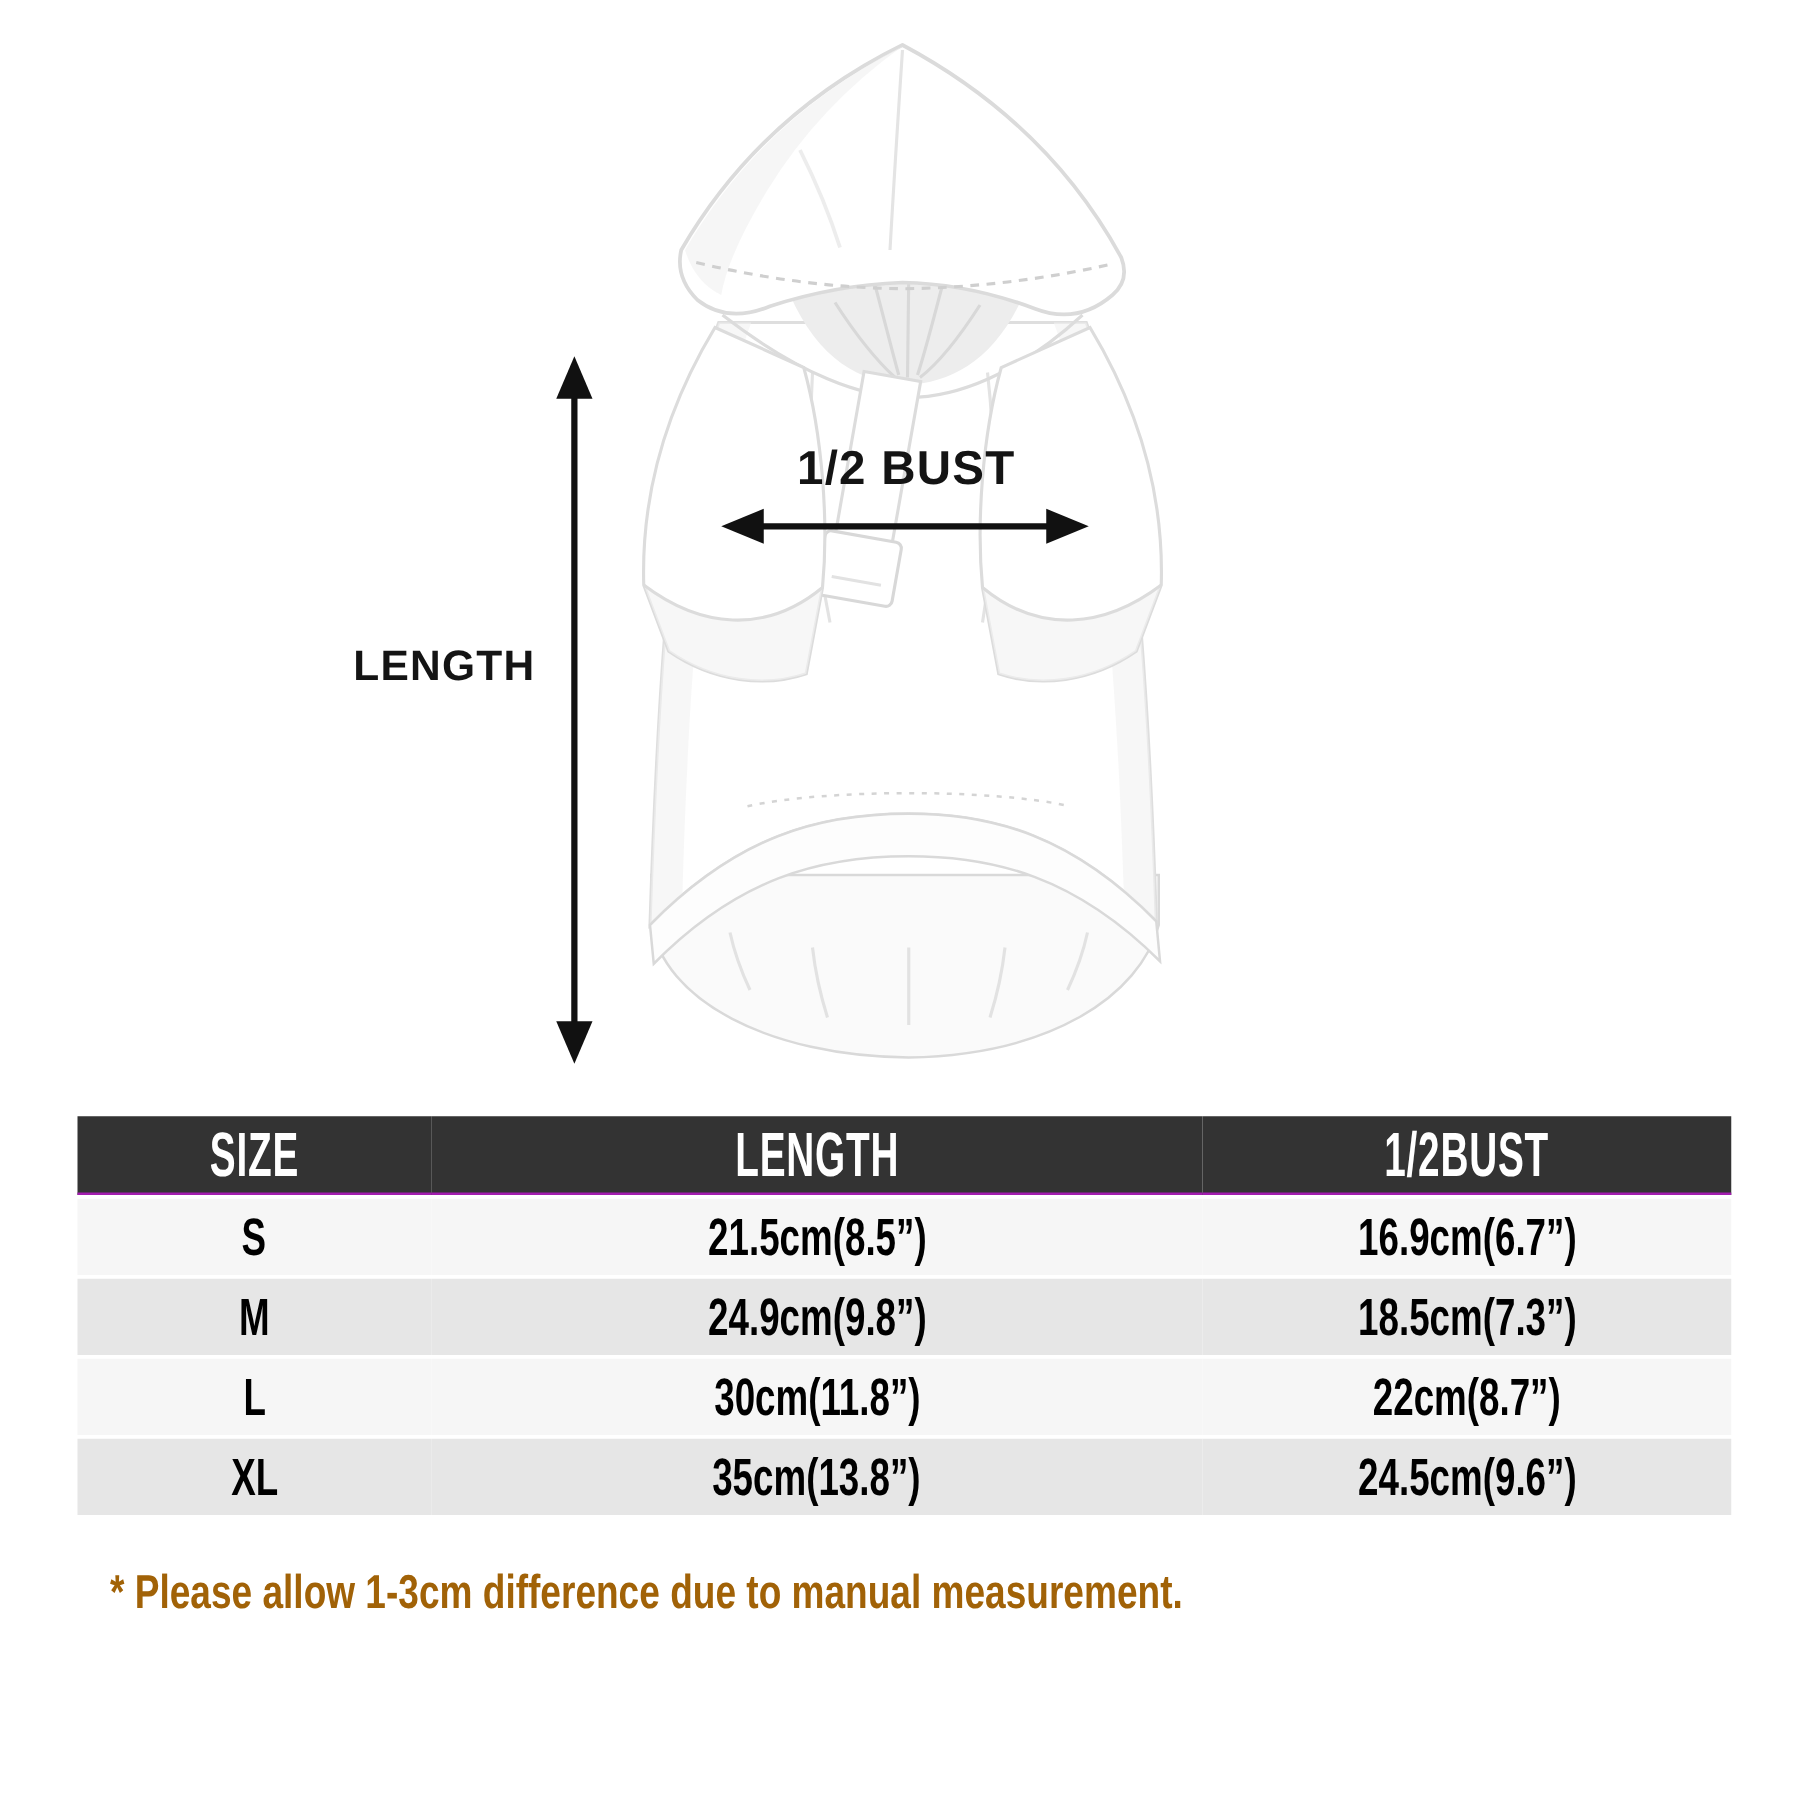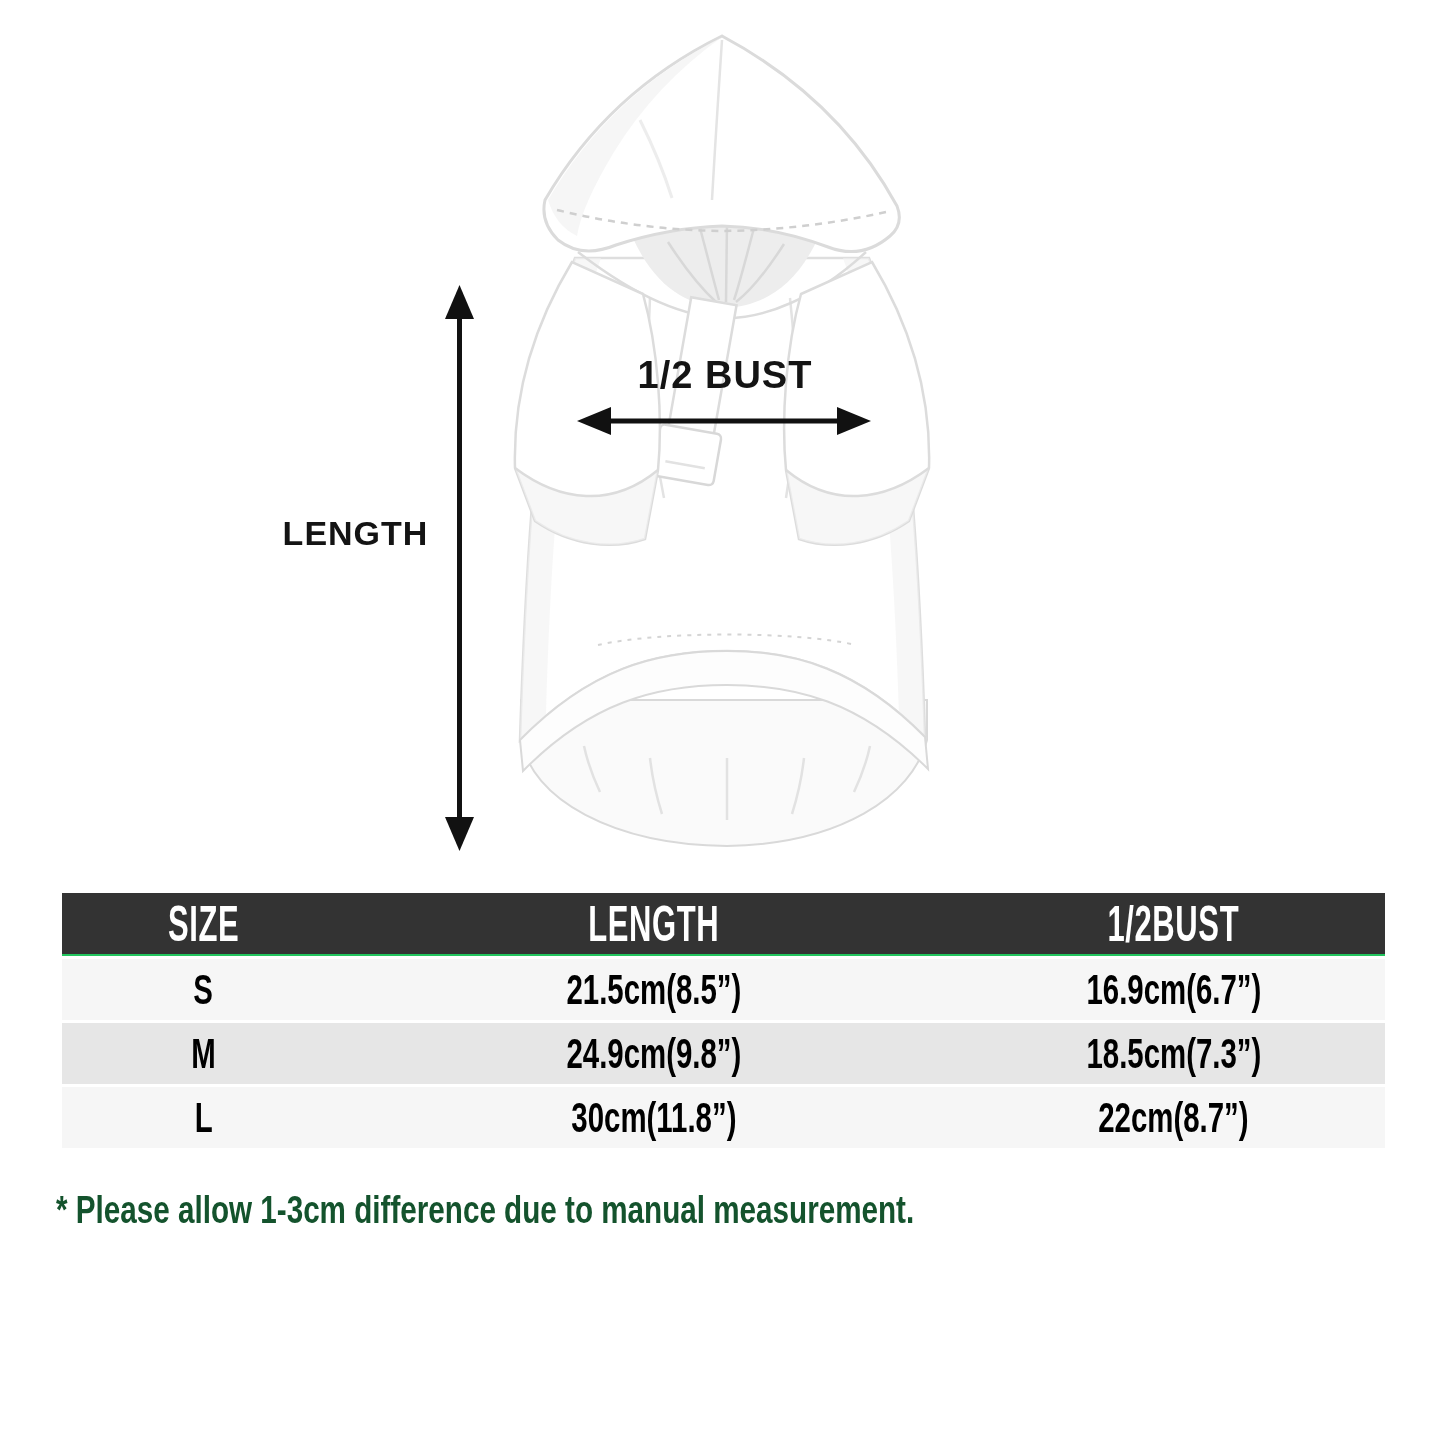--- a/index.html
+++ b/index.html
@@ -8,29 +8,29 @@
 
   
   .hero{position:relative;width:1445px;height:890px;}
   .hero svg{position:absolute;left:0;top:0;}
   .diagram-label{position:absolute;font-weight:bold;color:#141414;}
   .label-bust{left:575px;top:354px;width:300px;text-align:center;font-size:38px;letter-spacing:1px;}
   .label-length{left:248px;top:514px;width:215px;text-align:center;font-size:34px;letter-spacing:1px;}
 
   
   .size-table{margin:0 0 0 62px;width:1323px;border-collapse:separate;border-spacing:0 3px;table-layout:fixed;}
-  .size-table th{background:#333333;color:#ffffff;height:61px;text-align:center;vertical-align:middle;padding:0;border-bottom:2px solid #22c55e;}
+  .size-table th{background:#333333;color:#ffffff;height:61px;text-align:center;vertical-align:middle;padding:0;border-bottom:2px solid #a21caf;}
   .size-table td{height:61px;text-align:center;vertical-align:middle;font-weight:bold;padding:0;}
   .size-table tbody tr:nth-child(odd) td{background:#f6f6f6;}
   .size-table tbody tr:nth-child(even) td{background:#e6e6e6;}
   .cnd{display:inline-block;white-space:nowrap;transform:scaleX(0.70);transform-origin:center;font-weight:bold;font-size:42px;line-height:1;}
   th .cnd{transform:scaleX(0.62);font-size:50px;letter-spacing:1px;}
 
   
-  .footnote{margin:38px 0 0 56px;font-size:38px;font-weight:bold;color:#14532d;}
+  .footnote{margin:38px 0 0 88px;font-size:38px;font-weight:bold;color:#a16207;}
   .footnote .cnd{transform:scaleX(0.78);transform-origin:left center;font-size:38px;}
 </style>
 </head>
 <body>
 
 <div class="page">
 
   <section class="hero">
     <svg width="1445" height="890" viewBox="0 0 1445 890" xmlns="http://www.w3.org/2000/svg">
       <g>
@@ -129,20 +129,25 @@
       <tr>
         <td><span class="cnd">M</span></td>
         <td><span class="cnd">24.9cm(9.8”)</span></td>
         <td><span class="cnd">18.5cm(7.3”)</span></td>
       </tr>
       <tr>
         <td><span class="cnd">L</span></td>
         <td><span class="cnd">30cm(11.8”)</span></td>
         <td><span class="cnd">22cm(8.7”)</span></td>
       </tr>
+      <tr>
+        <td><span class="cnd">XL</span></td>
+        <td><span class="cnd">35cm(13.8”)</span></td>
+        <td><span class="cnd">24.5cm(9.6”)</span></td>
+      </tr>
     </tbody>
   </table>
 
   <p class="footnote">
     <span class="cnd">* Please allow 1-3cm difference due to manual measurement.</span>
   </p>
 
 </div>
 
 </body></html>

